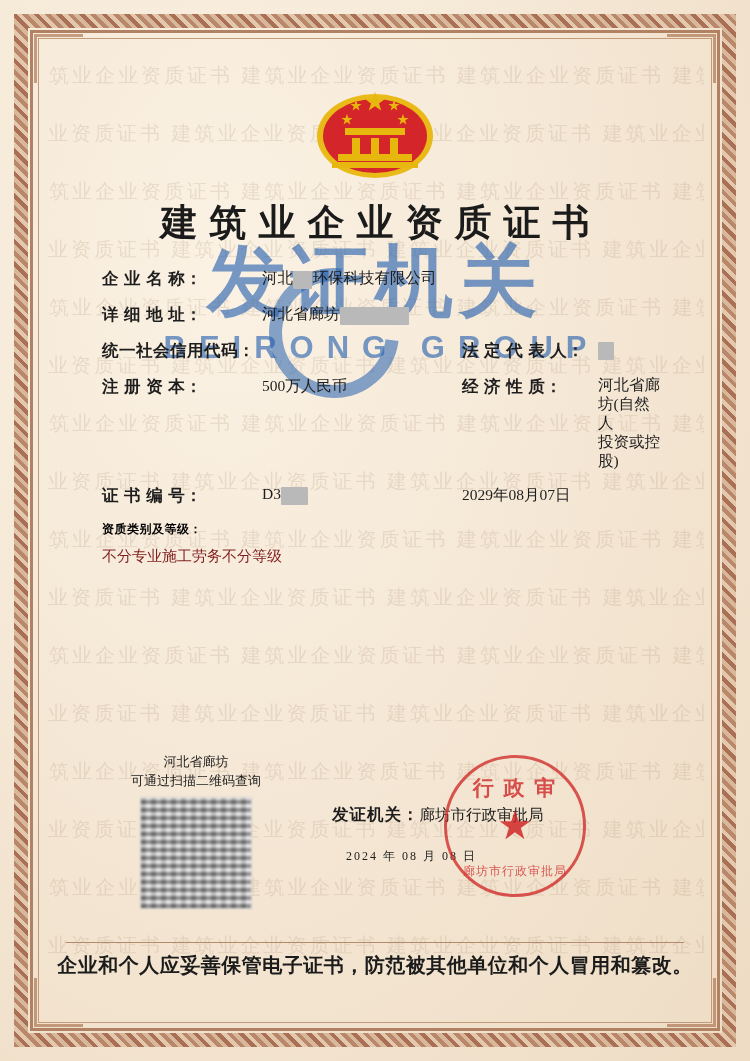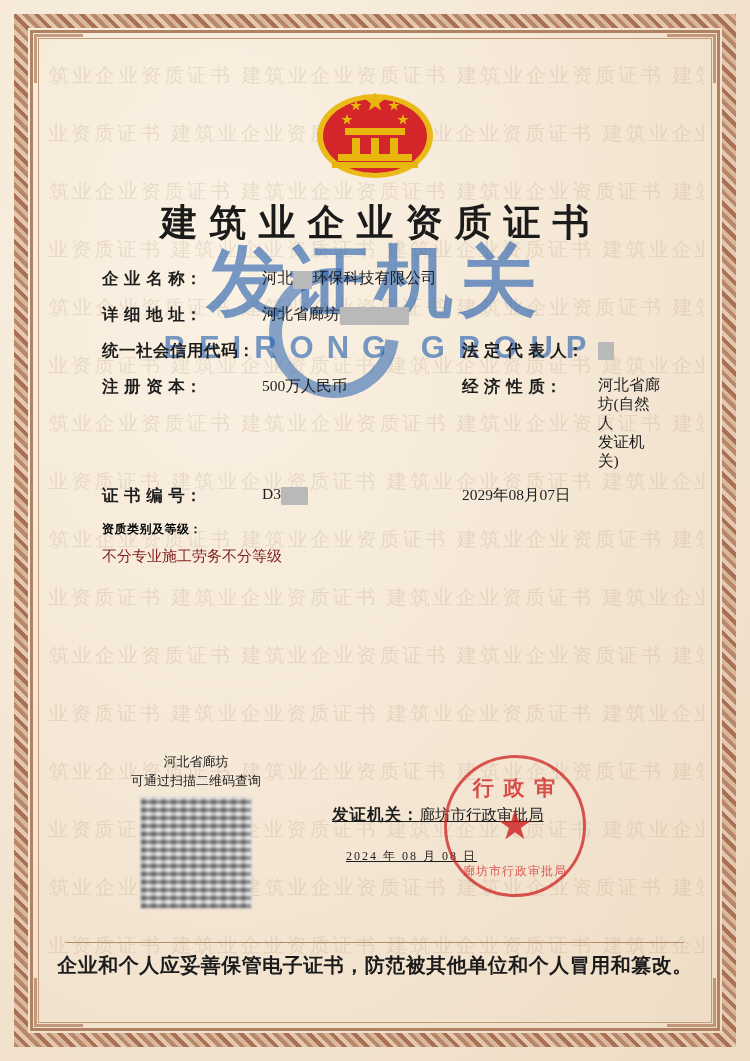--- a/index.html
+++ b/index.html
@@ -226,21 +226,20 @@
   }
 
   
   .issuer {
     position: absolute;
     right: 52px;
     bottom: 150px;
     width: 320px;
     font-size: 16.5px;
     color: #1d1d1d;
-    text-decoration: underline;
   }
   .issuer-line {
     display: flex;
     align-items: baseline;
     margin-bottom: 22px;
     font-family: "Liberation Sans", sans-serif;
   }
   .issuer-line .lbl { font-weight: bold; letter-spacing: 1px; }
   .issuer-line .val { font-family: "Liberation Serif", serif; font-weight: normal; font-size: 15.5px; }
   .issue-date {
@@ -403,21 +402,21 @@
 
       <div class="row">
         <div class="col-left">
           <div class="lbl w1">注 册 资 本：</div>
           <div class="val">500万人民币</div>
         </div>
         <div class="col-right">
           <div class="lbl w2">经 济 性 质：</div>
           <div class="val two-line">
             <div>河北省廊坊(自然人</div>
-            <div>发证机关)</div>
+            <div>投资或控股)</div>
           </div>
         </div>
       </div>
 
       <div class="row">
         <div class="col-left">
           <div class="lbl w1">证 书 编 号：</div>
           <div class="val">
             <span>D3</span><span class="masked">&nbsp;&nbsp;&nbsp;&nbsp;&nbsp;&nbsp;&nbsp;</span>
           </div>

